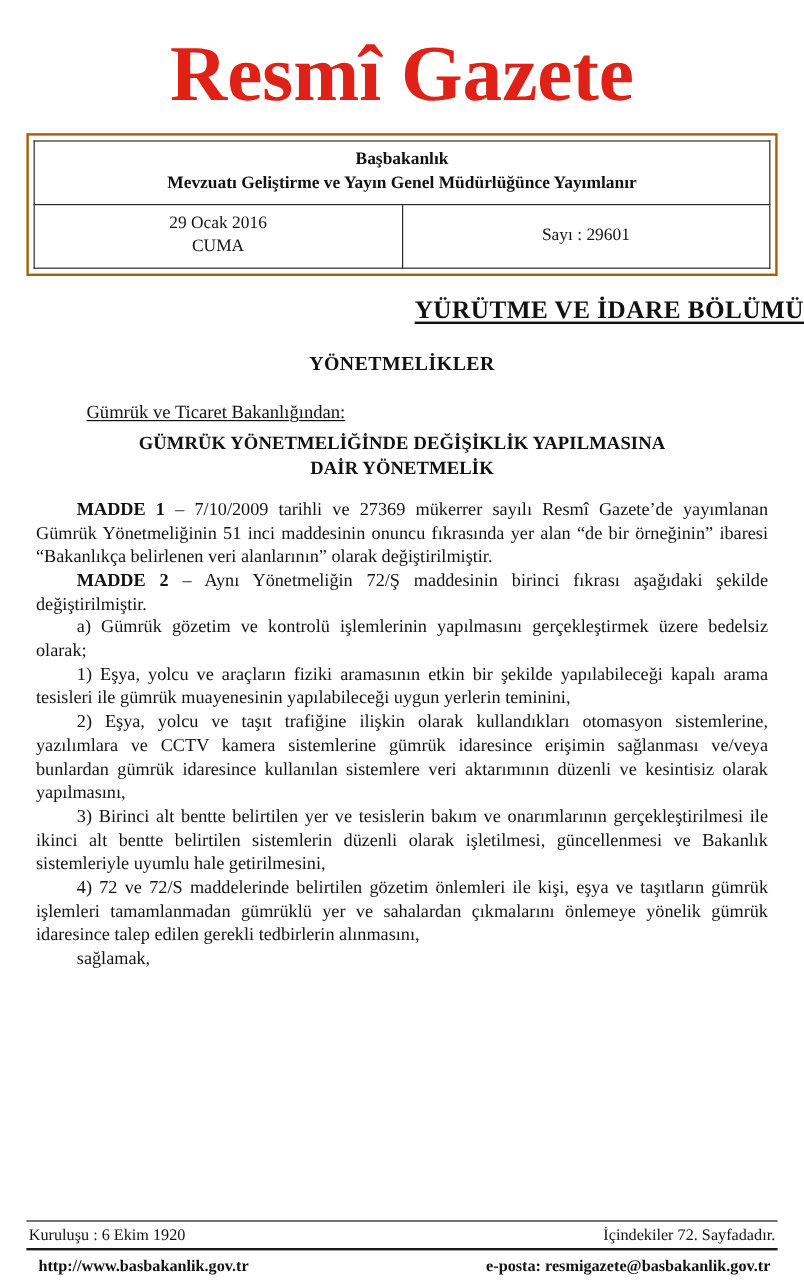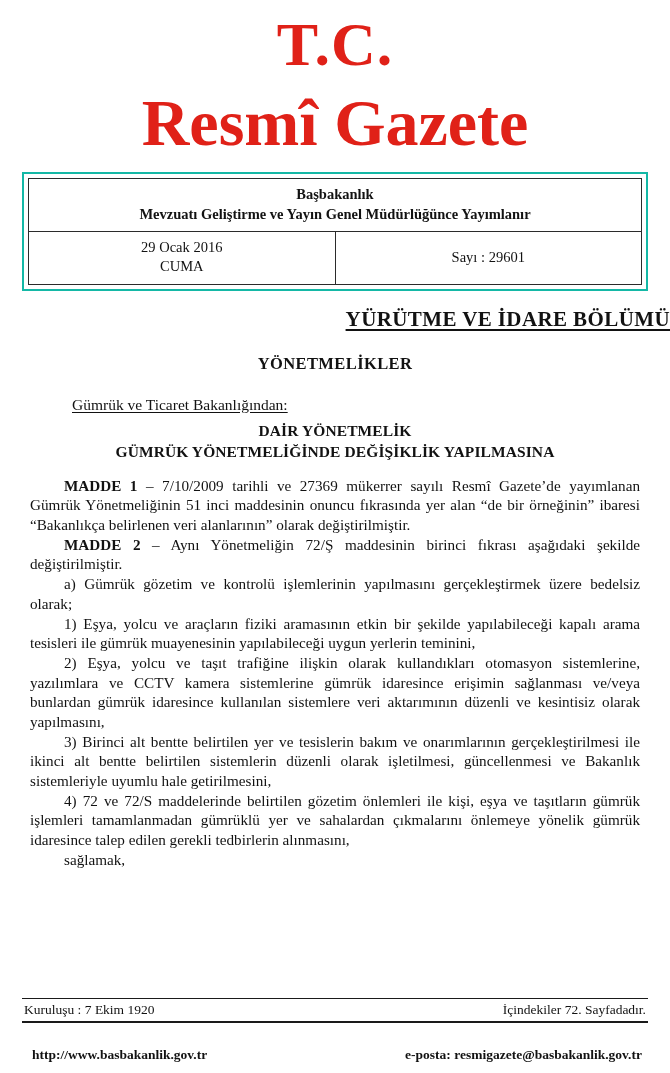--- a/index.html
+++ b/index.html
@@ -42,21 +42,21 @@
     font-size: 66px;
     line-height: 1.02;
     letter-spacing: 0px;
     margin-top: 14px;
     font-family: "Liberation Serif", "DejaVu Serif", serif;
   }
 
   
   .infobox-outer {
     margin: 16px 22px 0 22px;
-    border: 2px solid #14b8a6;
+    border: 2px solid #a16207;
     padding: 4px;
   }
   .infobox-table {
     width: 100%;
     border-collapse: collapse;
     table-layout: fixed;
   }
   .infobox-table td {
     border: 1px solid #2b2b2b;
     text-align: center;
@@ -150,34 +150,33 @@
   .footer-row {
     display: flex;
     justify-content: space-between;
     align-items: baseline;
     font-size: 13.5px;
   }
   .footer-row.top {
     padding: 3px 2px 3px 2px;
   }
   .footer-row.bottom {
-    padding: 24px 2px 0 2px;
+    padding: 5px 2px 0 2px;
     font-weight: bold;
     font-size: 13.5px;
   }
   .footer-row.bottom .left { padding-left: 8px; }
   .footer-row.bottom .right { padding-right: 4px; }
 </style>
 </head>
 <body>
 
 <div class="page">
 
   <div class="masthead">
-    <div class="tc">T.C.</div>
     <div class="rg">Resmî Gazete</div>
   </div>
 
   <div class="infobox-outer">
     <table class="infobox-table">
       <tbody>
           <tr>
         <td colspan="2" class="cell-publisher">
           <div>Başbakanlık</div>
           <div>Mevzuatı Geliştirme ve Yayın Genel Müdürlüğünce Yayımlanır</div>
@@ -198,39 +197,39 @@
 
   <div class="section-title">YÜRÜTME VE İDARE BÖLÜMÜ</div>
 
   <div class="subsection-title">YÖNETMELİKLER</div>
 
   <div class="issuer-wrap">
     <span class="issuer">Gümrük ve Ticaret Bakanlığından:</span>
   </div>
 
   <div class="doc-title">
+    <div>GÜMRÜK YÖNETMELİĞİNDE DEĞİŞİKLİK YAPILMASINA</div>
     <div>DAİR YÖNETMELİK</div>
-    <div>GÜMRÜK YÖNETMELİĞİNDE DEĞİŞİKLİK YAPILMASINA</div>
   </div>
 
   <div class="body-text">
     <p><b>MADDE 1</b><span> – 7/10/2009 tarihli ve 27369 mükerrer sayılı Resmî Gazete’de yayımlanan Gümrük Yönetmeliğinin 51 inci maddesinin onuncu fıkrasında yer alan “de bir örneğinin” ibaresi “Bakanlıkça belirlenen veri alanlarının” olarak değiştirilmiştir.</span></p>
     <p><b>MADDE 2</b><span> – Aynı Yönetmeliğin 72/Ş maddesinin birinci fıkrası aşağıdaki şekilde değiştirilmiştir.</span></p>
     <p>a) Gümrük gözetim ve kontrolü işlemlerinin yapılmasını gerçekleştirmek üzere bedelsiz olarak;</p>
     <p>1) Eşya, yolcu ve araçların fiziki aramasının etkin bir şekilde yapılabileceği kapalı arama tesisleri ile gümrük muayenesinin yapılabileceği uygun yerlerin teminini,</p>
     <p>2) Eşya, yolcu ve taşıt trafiğine ilişkin olarak kullandıkları otomasyon sistemlerine, yazılımlara ve CCTV kamera sistemlerine gümrük idaresince erişimin sağlanması ve/veya bunlardan gümrük idaresince kullanılan sistemlere veri aktarımının düzenli ve kesintisiz olarak yapılmasını,</p>
     <p>3) Birinci alt bentte belirtilen yer ve tesislerin bakım ve onarımlarının gerçekleştirilmesi ile ikinci alt bentte belirtilen sistemlerin düzenli olarak işletilmesi, güncellenmesi ve Bakanlık sistemleriyle uyumlu hale getirilmesini,</p>
     <p>4) 72 ve 72/S maddelerinde belirtilen gözetim önlemleri ile kişi, eşya ve taşıtların gümrük işlemleri tamamlanmadan gümrüklü yer ve sahalardan çıkmalarını önlemeye yönelik gümrük idaresince talep edilen gerekli tedbirlerin alınmasını,</p>
     <p>sağlamak,</p>
   </div>
 
   <div class="footer">
     <div class="rule-thin"></div>
     <div class="footer-row top">
-      <span class="left">Kuruluşu : 7 Ekim 1920</span>
+      <span class="left">Kuruluşu : 6 Ekim 1920</span>
       <span class="right">İçindekiler 72. Sayfadadır.</span>
     </div>
     <div class="rule-thick"></div>
     <div class="footer-row bottom">
       <span class="left">http://www.basbakanlik.gov.tr</span>
       <span class="right">e-posta: resmigazete@basbakanlik.gov.tr</span>
     </div>
   </div>
 
 </div>

